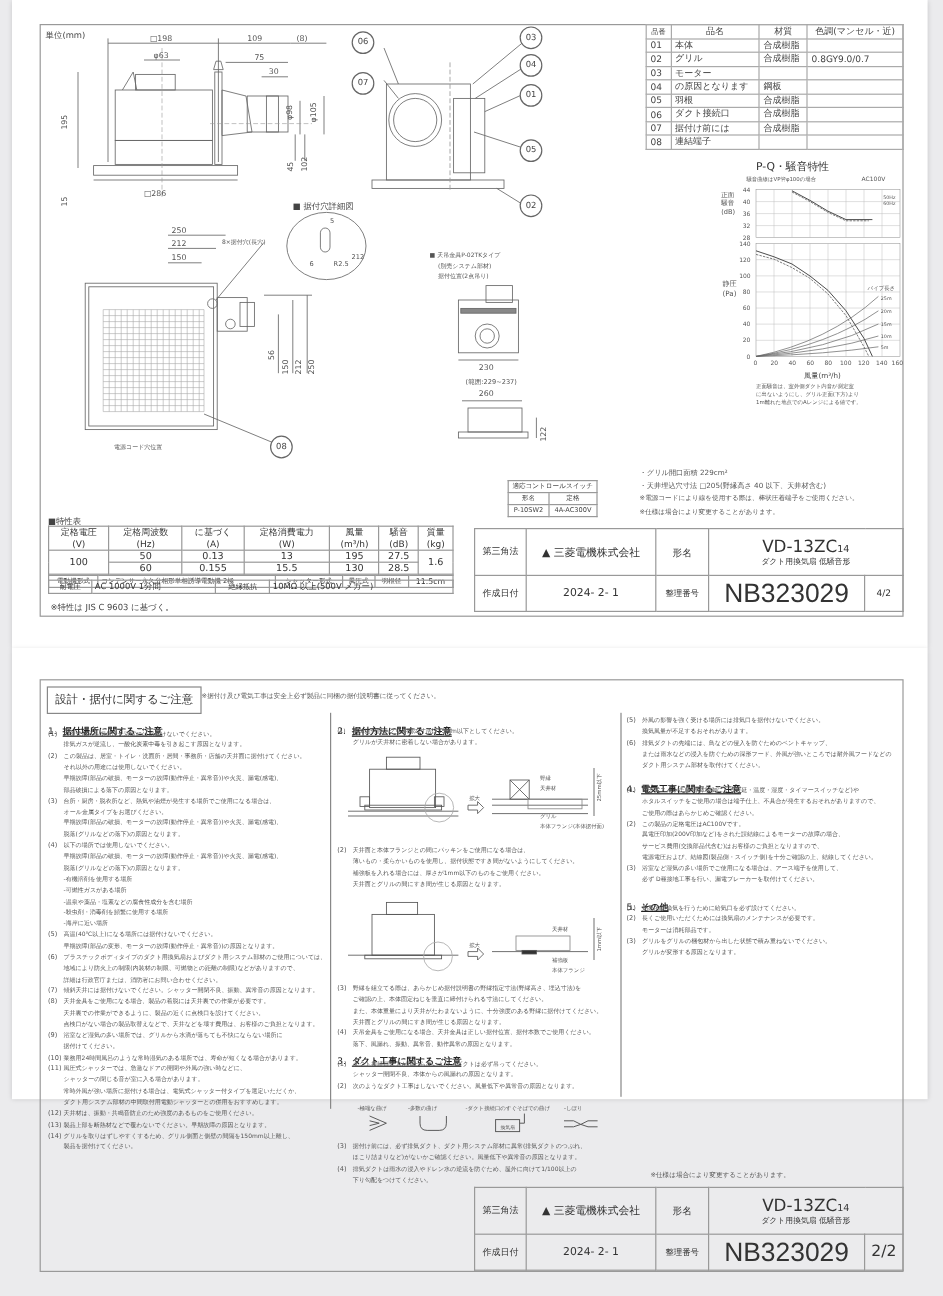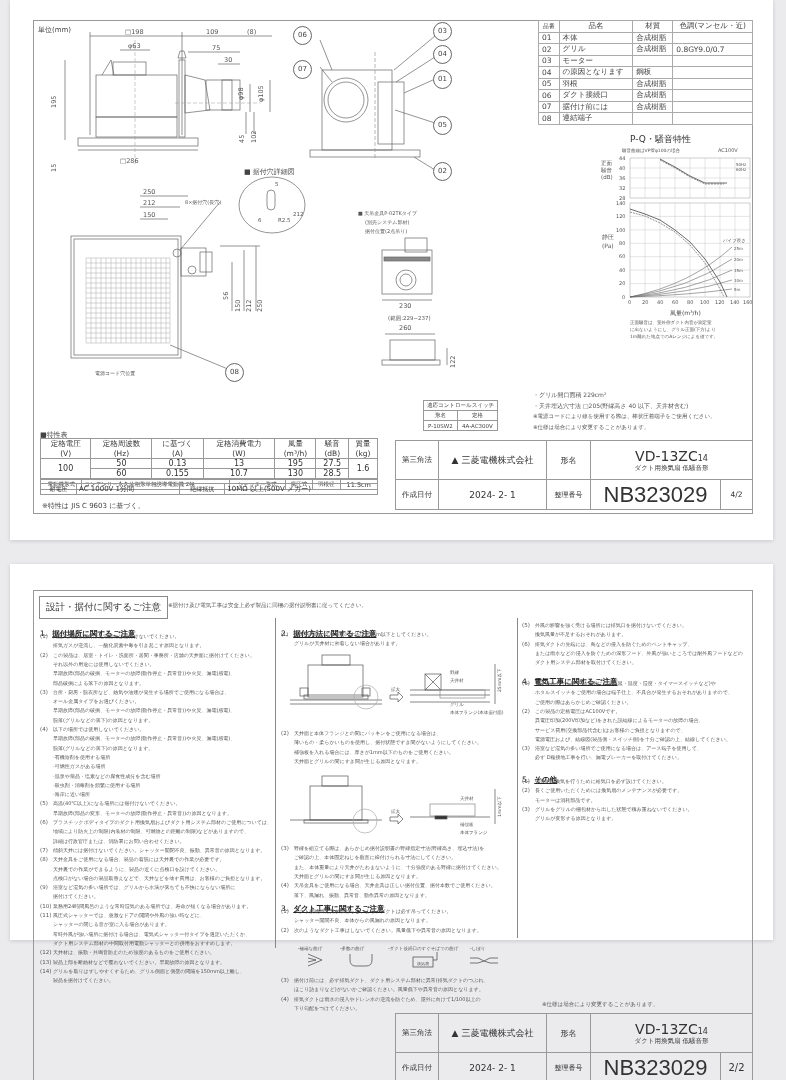--- a/index.html
+++ b/index.html
@@ -1,19 +1,19 @@
 <!DOCTYPE html>
 <html><head>
 <meta charset="utf-8">
 <style>
   *{box-sizing:border-box;margin:0;padding:0}
   body{width:786px;height:1080px;background:#ebebed;font-family:"DejaVu Sans",sans-serif;color:#333;position:relative;overflow:hidden}
   .page{position:absolute;left:10px;width:763px;background:#fff;box-shadow:0 1px 4px rgba(0,0,0,.15)}
   #page1{top:0;height:540px}
-  #page2{top:564px;height:376px}
+  #page2{top:540px;height:376px}
   .frame{position:absolute;border:1px solid #999}
   .abs{position:absolute}
   .t{font-size:7px;color:#444;white-space:nowrap}
   .tiny{font-size:5px;color:#555;white-space:nowrap;line-height:9.5px}
   svg{position:absolute;overflow:visible}
   table{border-collapse:collapse}
   .parts td{border:1px solid #aaa;font-size:7.5px;padding:0 3px;height:11.5px;color:#444;white-space:nowrap}
   .spec td{border:1px solid #999;font-size:8px;text-align:center;color:#333;white-space:nowrap;padding:0 2px}
   .spec tr.h td{font-size:7.5px}
   .ctl td{border:1px solid #999;font-size:5.5px;text-align:center;height:10px;color:#444;padding:0 3px}
@@ -358,21 +358,21 @@
       <td>50</td>
           <td>0.13</td>
           <td>13</td>
           <td>195</td>
           <td>27.5</td>
       <td rowspan="2">1.6</td>
     </tr>
     <tr style="height:10px">
       <td>60</td>
           <td>0.155</td>
-          <td>10.7</td>
+          <td>15.5</td>
           <td>130</td>
           <td>28.5</td>
     </tr>
   </tbody>
     </table>
   <table class="spec abs" style="left:30px;top:479px;width:338px;font-size:6px">
     <tbody>
         <tr style="height:10px">
       <td style="font-size:5.5px">電動機形式</td>
       <td style="font-size:5.5px;text-align:left">コンデンサー永久分相形単相誘導電動機 2極</td>
@@ -635,17 +635,17 @@
       <td colspan="2">
             <div style="font-size:14px"><span>VD-13ZC</span><span style="font-size:8px">14</span></div>
             <div style="font-size:6.5px">ダクト用換気扇 低騒音形</div>
           </td>
     </tr>
     <tr style="height:30px">
       <td style="font-size:7.5px">作成日付</td>
       <td style="font-size:9px">2024- 2- 1</td>
       <td style="font-size:7px">整理番号</td>
       <td style="font-size:22px;font-family:'Liberation Sans Narrow','Liberation Sans',sans-serif">NB323029</td>
-      <td style="font-size:10px;width:32px">2/2</td>
+      <td style="font-size:13px;width:32px">2/2</td>
     </tr>
   </tbody>
     </table>
 </div>
 
 </body></html>

